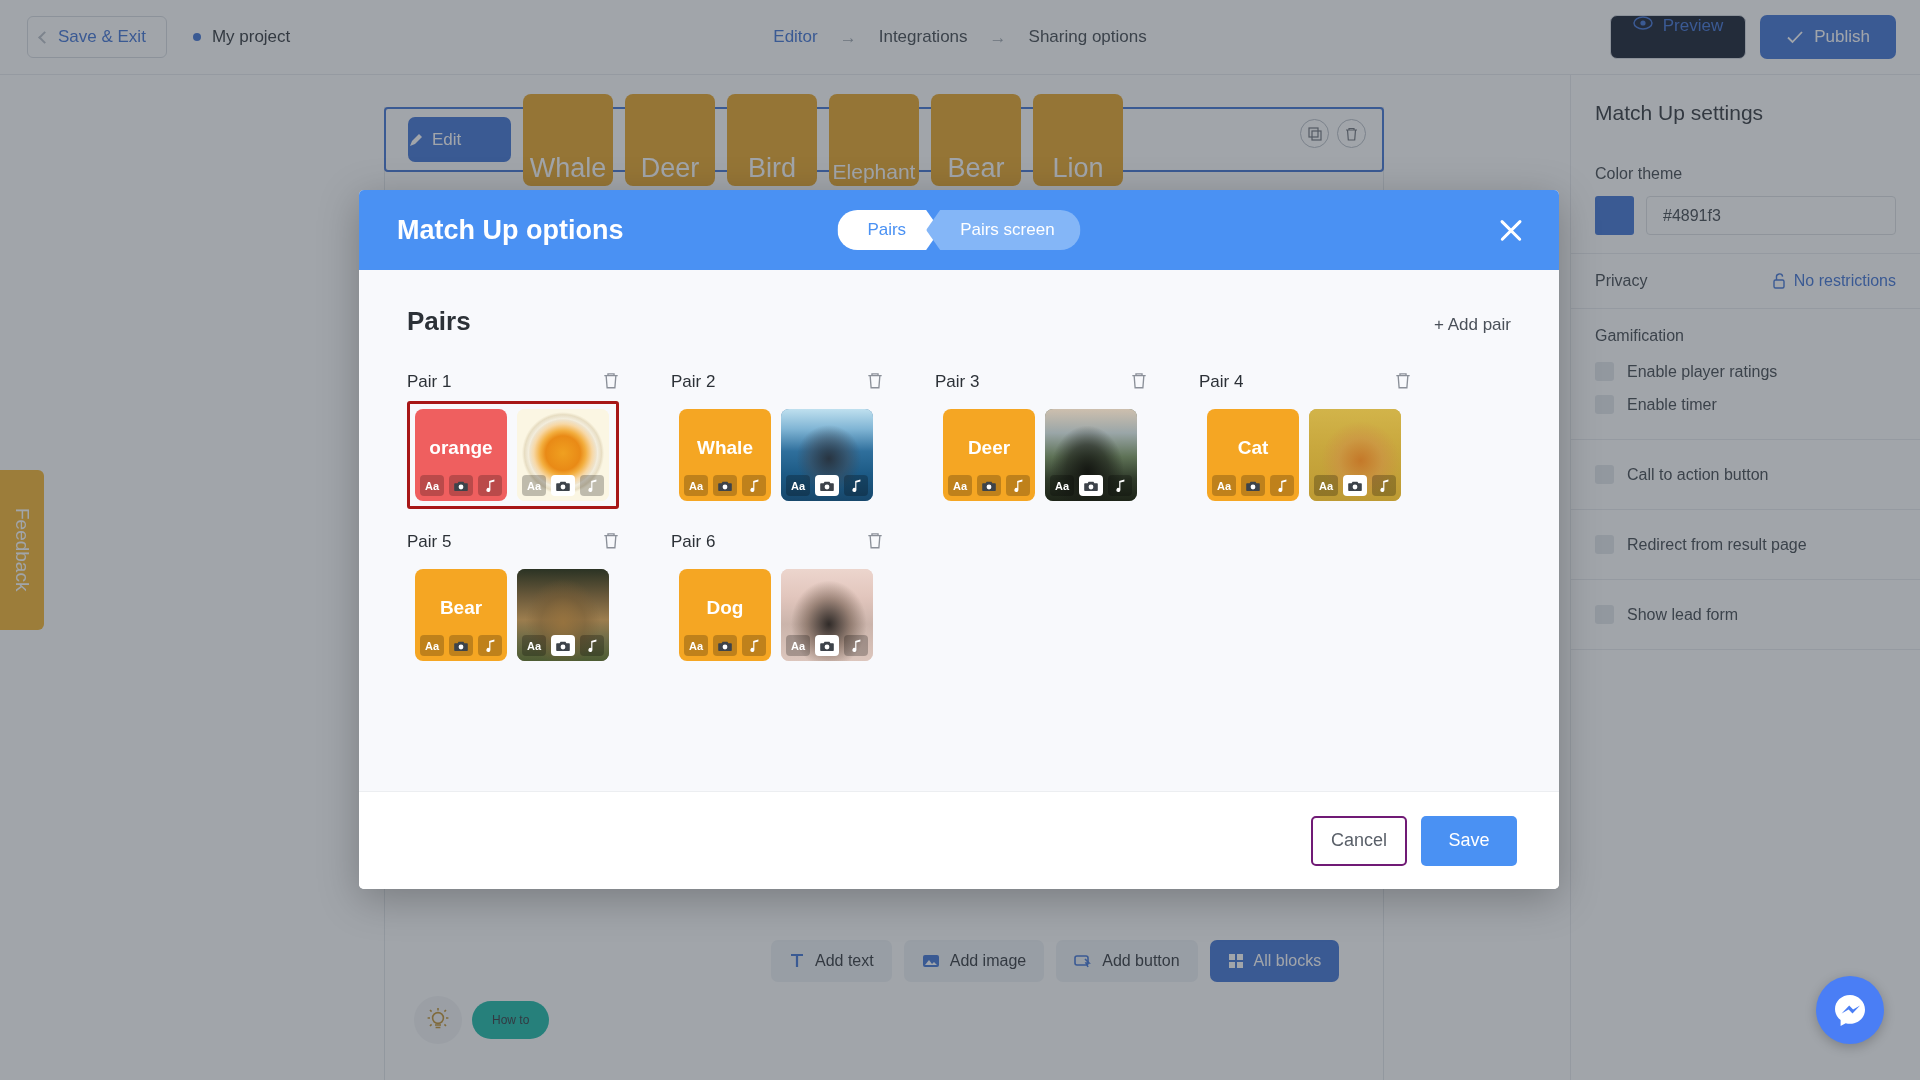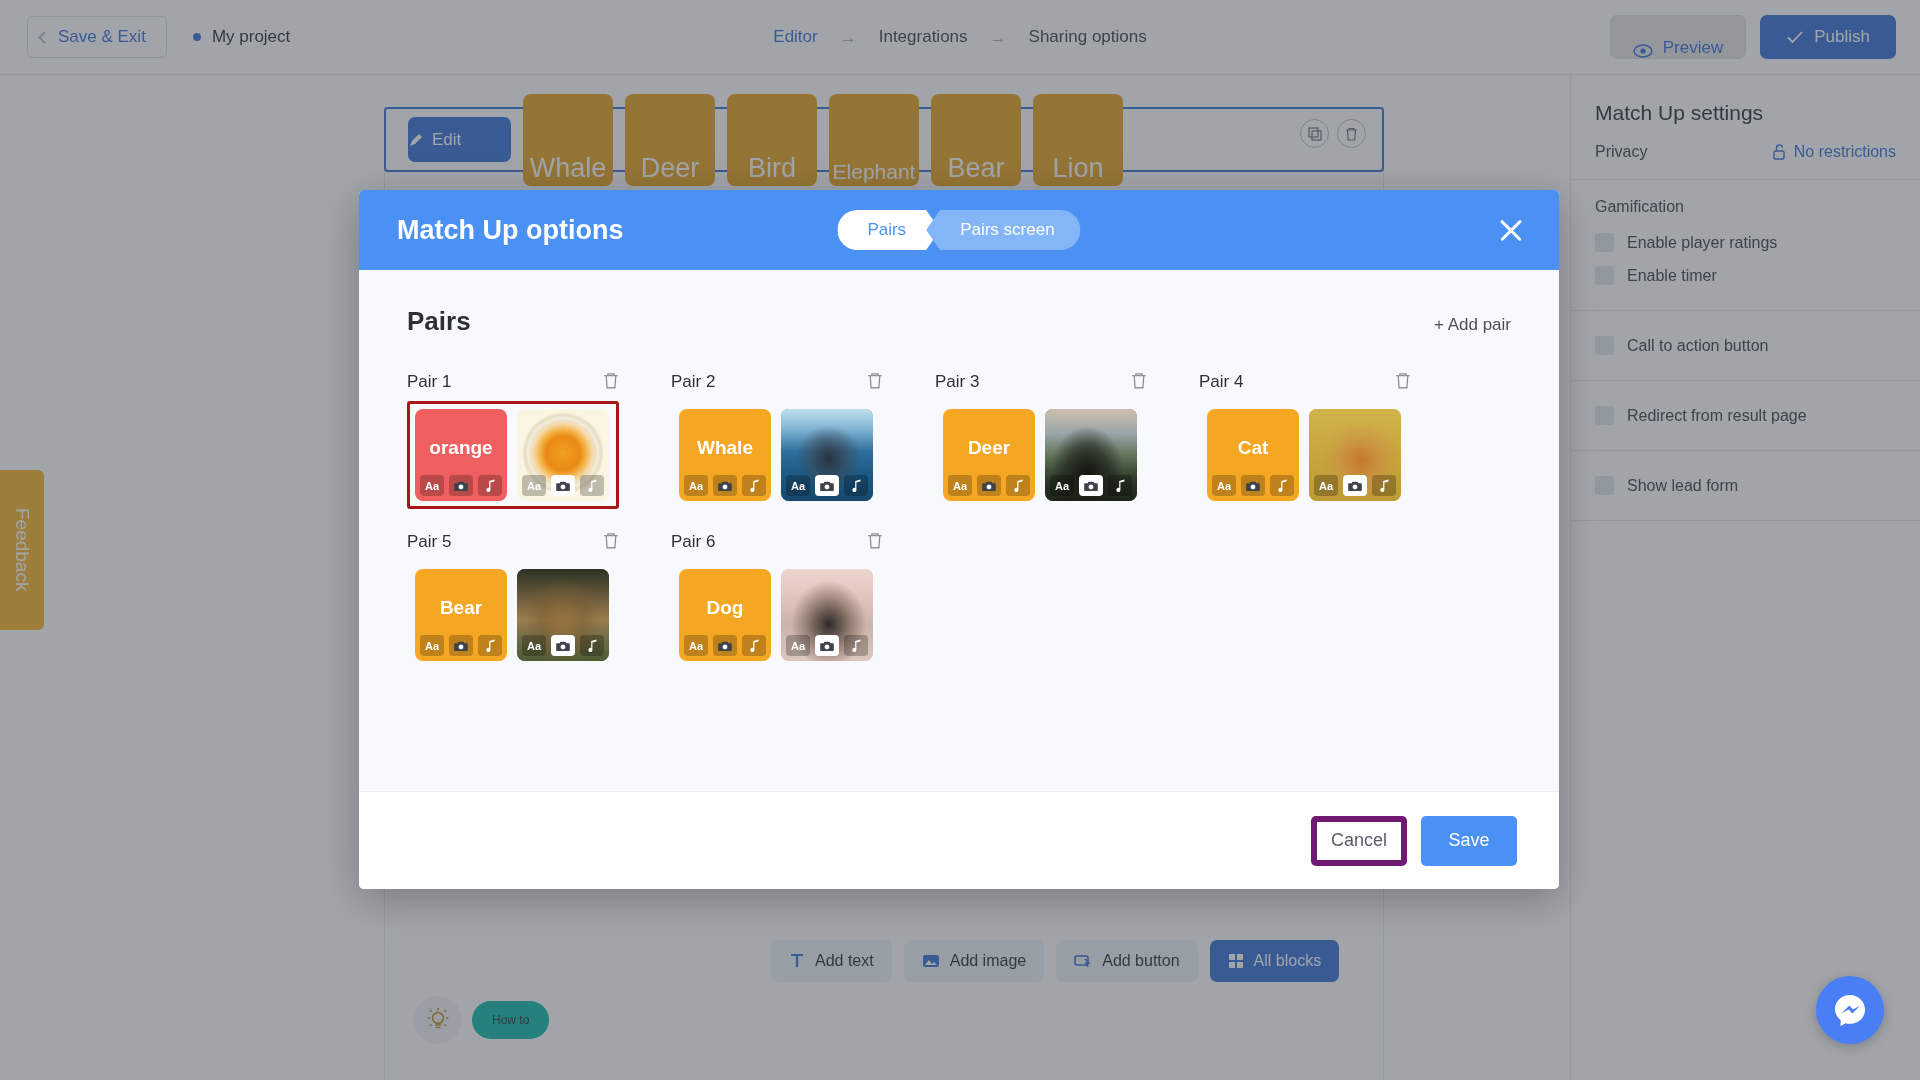--- a/index.html
+++ b/index.html
@@ -50,23 +50,23 @@
   .arrow-r {
     color: #9aa2ab; font-size: 17px; line-height: 1;
   }
 
   #topbar-right {
     position: absolute; right: 24px;
     display: flex; align-items: center; gap: 14px;
   }
   #preview-btn {
     height: 44px; padding: 0 22px;
-    border: 1px solid #d7dbe0; border-radius: 7px; background: #e5e5e5;
+    border: 1px solid #d7dbe0; border-radius: 7px; background: #0f172a;
     color: #3b6fd4; font-size: 17px;
-    display: flex; align-items: flex-end; gap: 10px;
+    display: flex; align-items: flex-start; gap: 10px;
   }
   #publish-btn {
     height: 44px; padding: 0 26px;
     border-radius: 7px; background: #3b6fd4;
     color: #ffffff; font-size: 17px;
     display: flex; align-items: center; gap: 10px;
   }
   .eye-ic svg, .check-ic svg { display: block; }
 
   
@@ -322,21 +322,21 @@
   .ph { position: absolute; inset: 0; }
 
   #modal-foot {
     height: 98px; flex: none; background: #ffffff;
     border-top: 1px solid #eceef1;
     display: flex; align-items: center; justify-content: flex-end;
     padding-right: 42px; gap: 14px;
   }
   #cancel-btn {
     height: 50px; width: 96px; border-radius: 5px;
-    border: 6px solid #701a75; background: #fff;
+    border: 2px solid #701a75; background: #fff;
     color: #5a6069; font-size: 18px;
     display: flex; align-items: center; justify-content: center;
   }
   #save-btn {
     height: 50px; width: 96px; border-radius: 5px;
     background: #4a91f3; color: #fff; font-size: 18px;
     display: flex; align-items: center; justify-content: center;
   }
 </style>
 </head>
@@ -457,20 +457,27 @@
     </div>
   </div>
 
   <div id="feedback">
     <span>Feedback</span>
   </div>
 
   <div id="settings">
     <div id="settings-title">Match Up settings</div>
 
+    <div class="set-sec" style="margin-top:22px">
+      <div class="set-label">Color theme</div>
+      <div id="color-row">
+        <div id="color-sw"></div>
+        <div id="color-hex">#4891f3</div>
+      </div>
+    </div>
 
     <div class="set-sec">
       <div id="privacy-row">
         <span class="set-label">Privacy</span>
         <span id="privacy-val">
           <svg width="14" height="16" viewBox="0 0 14 16">
               <rect x="2" y="7" width="10" height="8" rx="1.5" fill="none" stroke="#3b6fd4" stroke-width="1.4"></rect>
               <path d="M4.5 7 V4.4 A2.6 2.6 0 0 1 10.6 3.6" fill="none" stroke="#3b6fd4" stroke-width="1.4"></path>
             </svg>
           <span>No restrictions</span>

